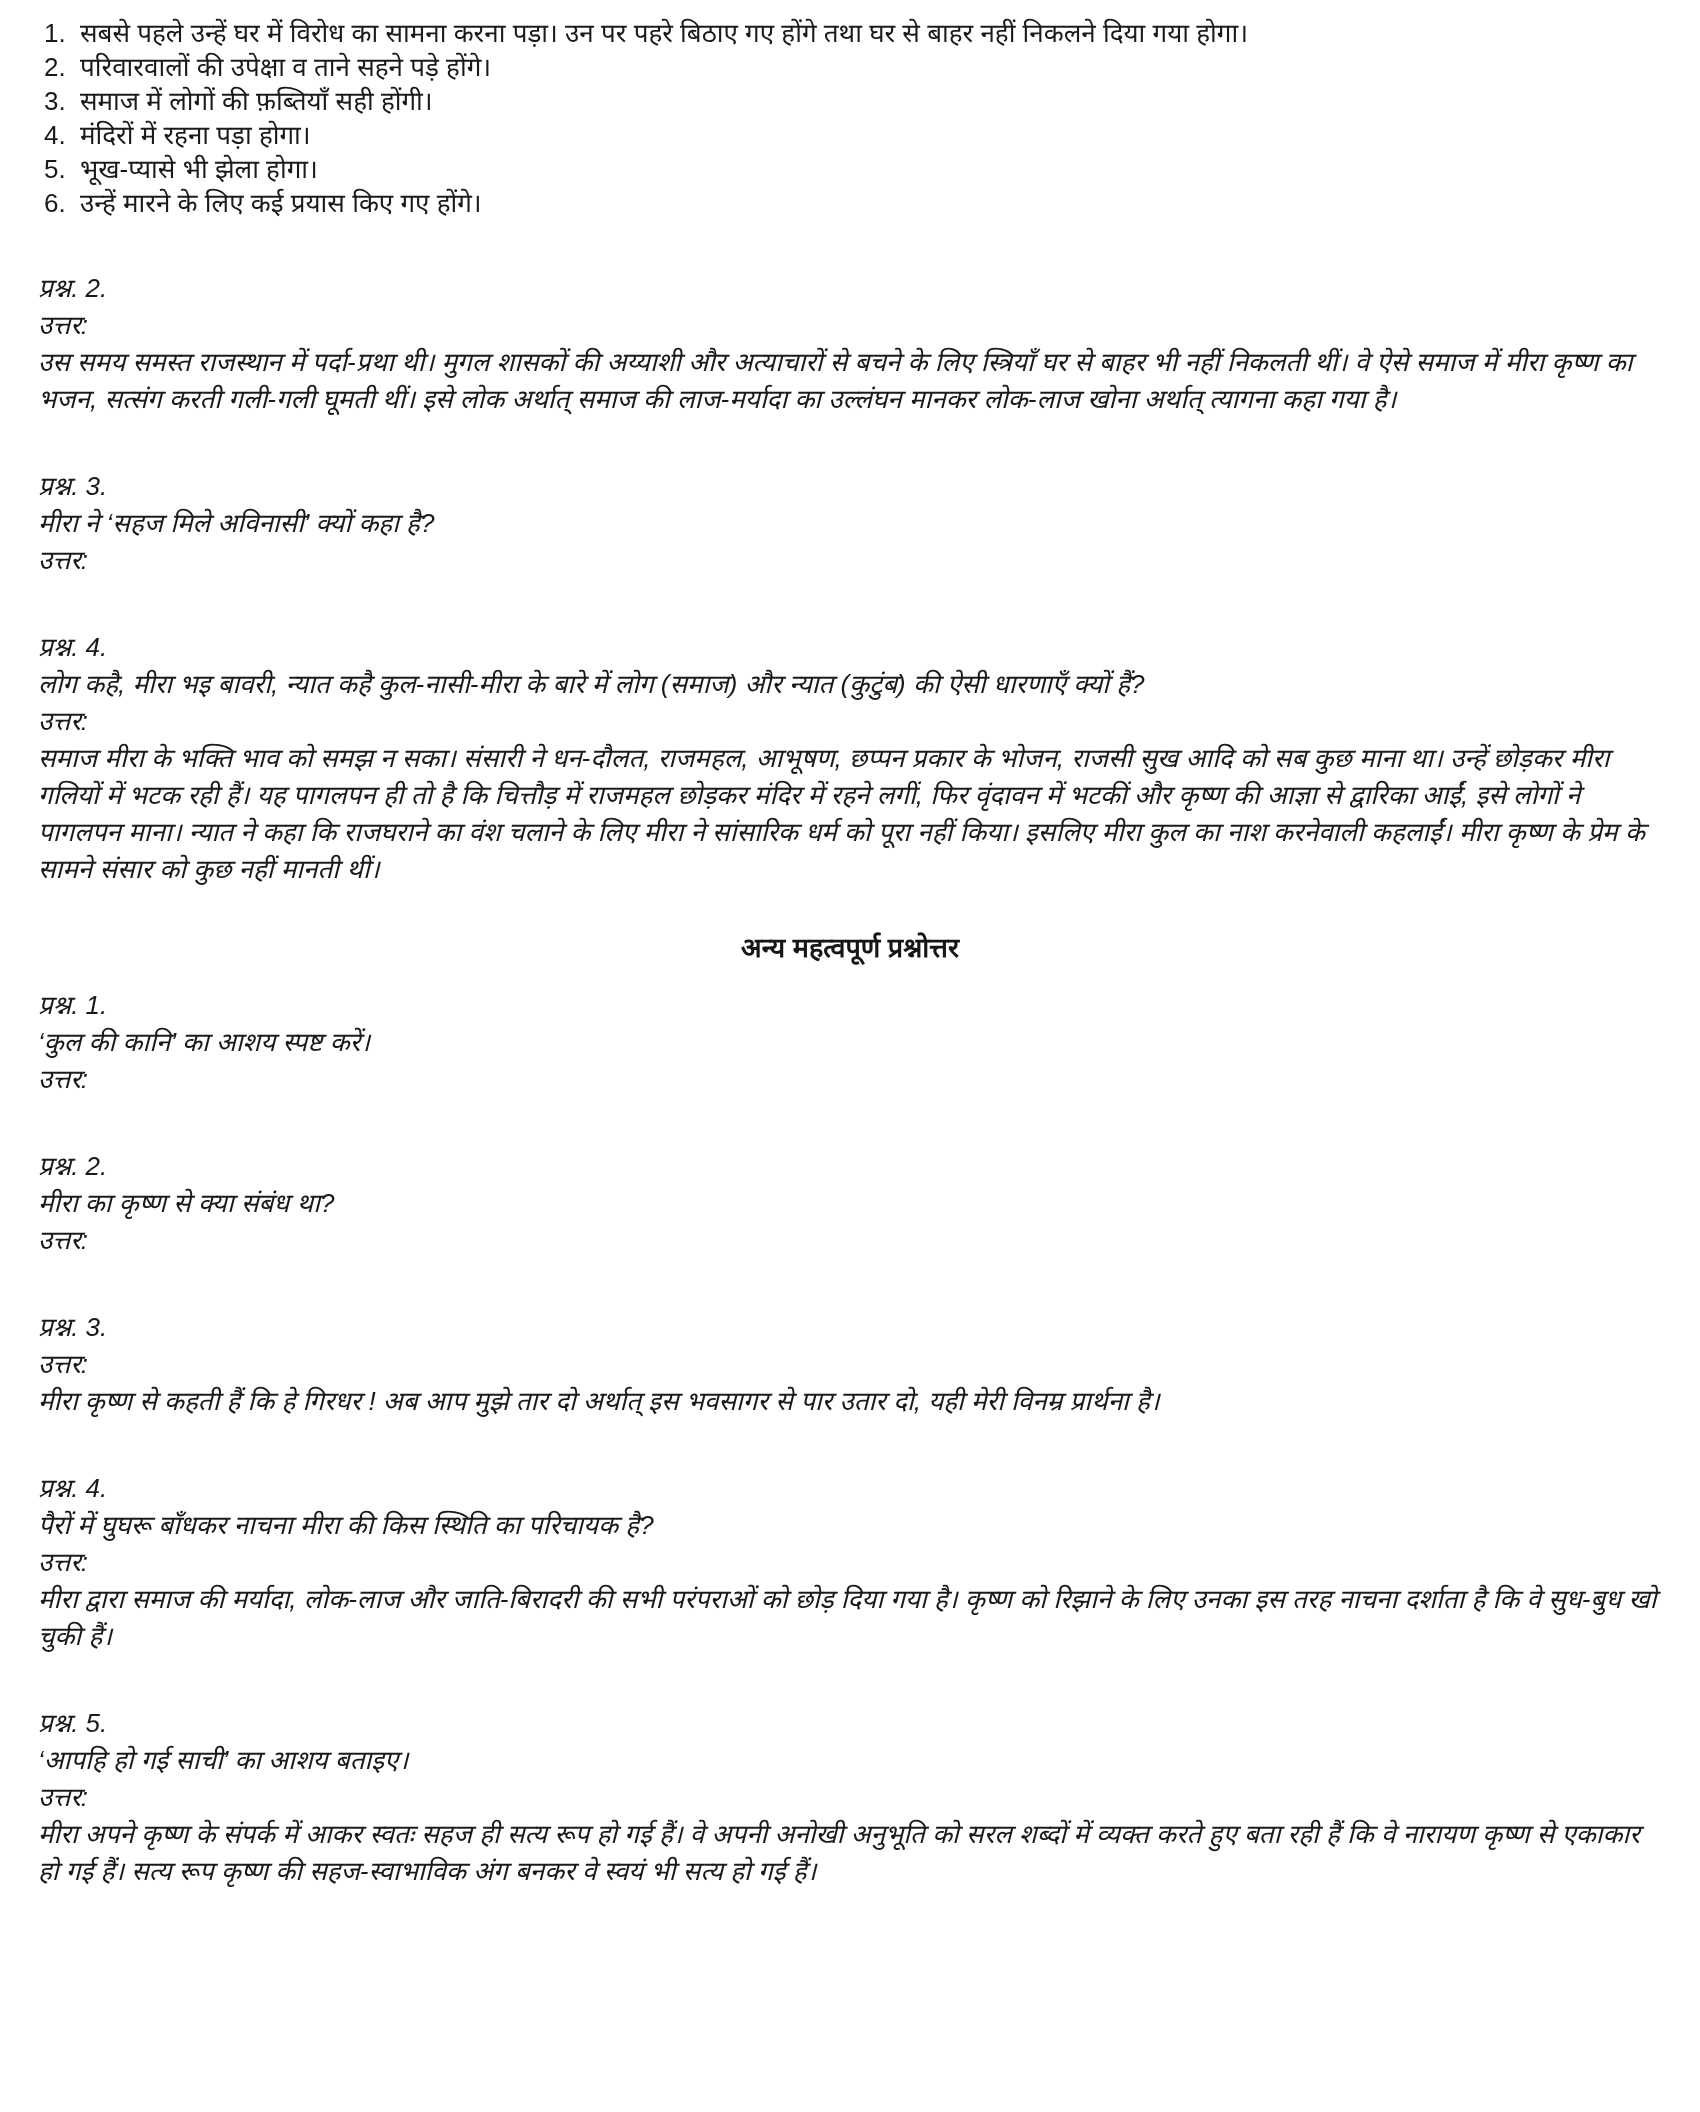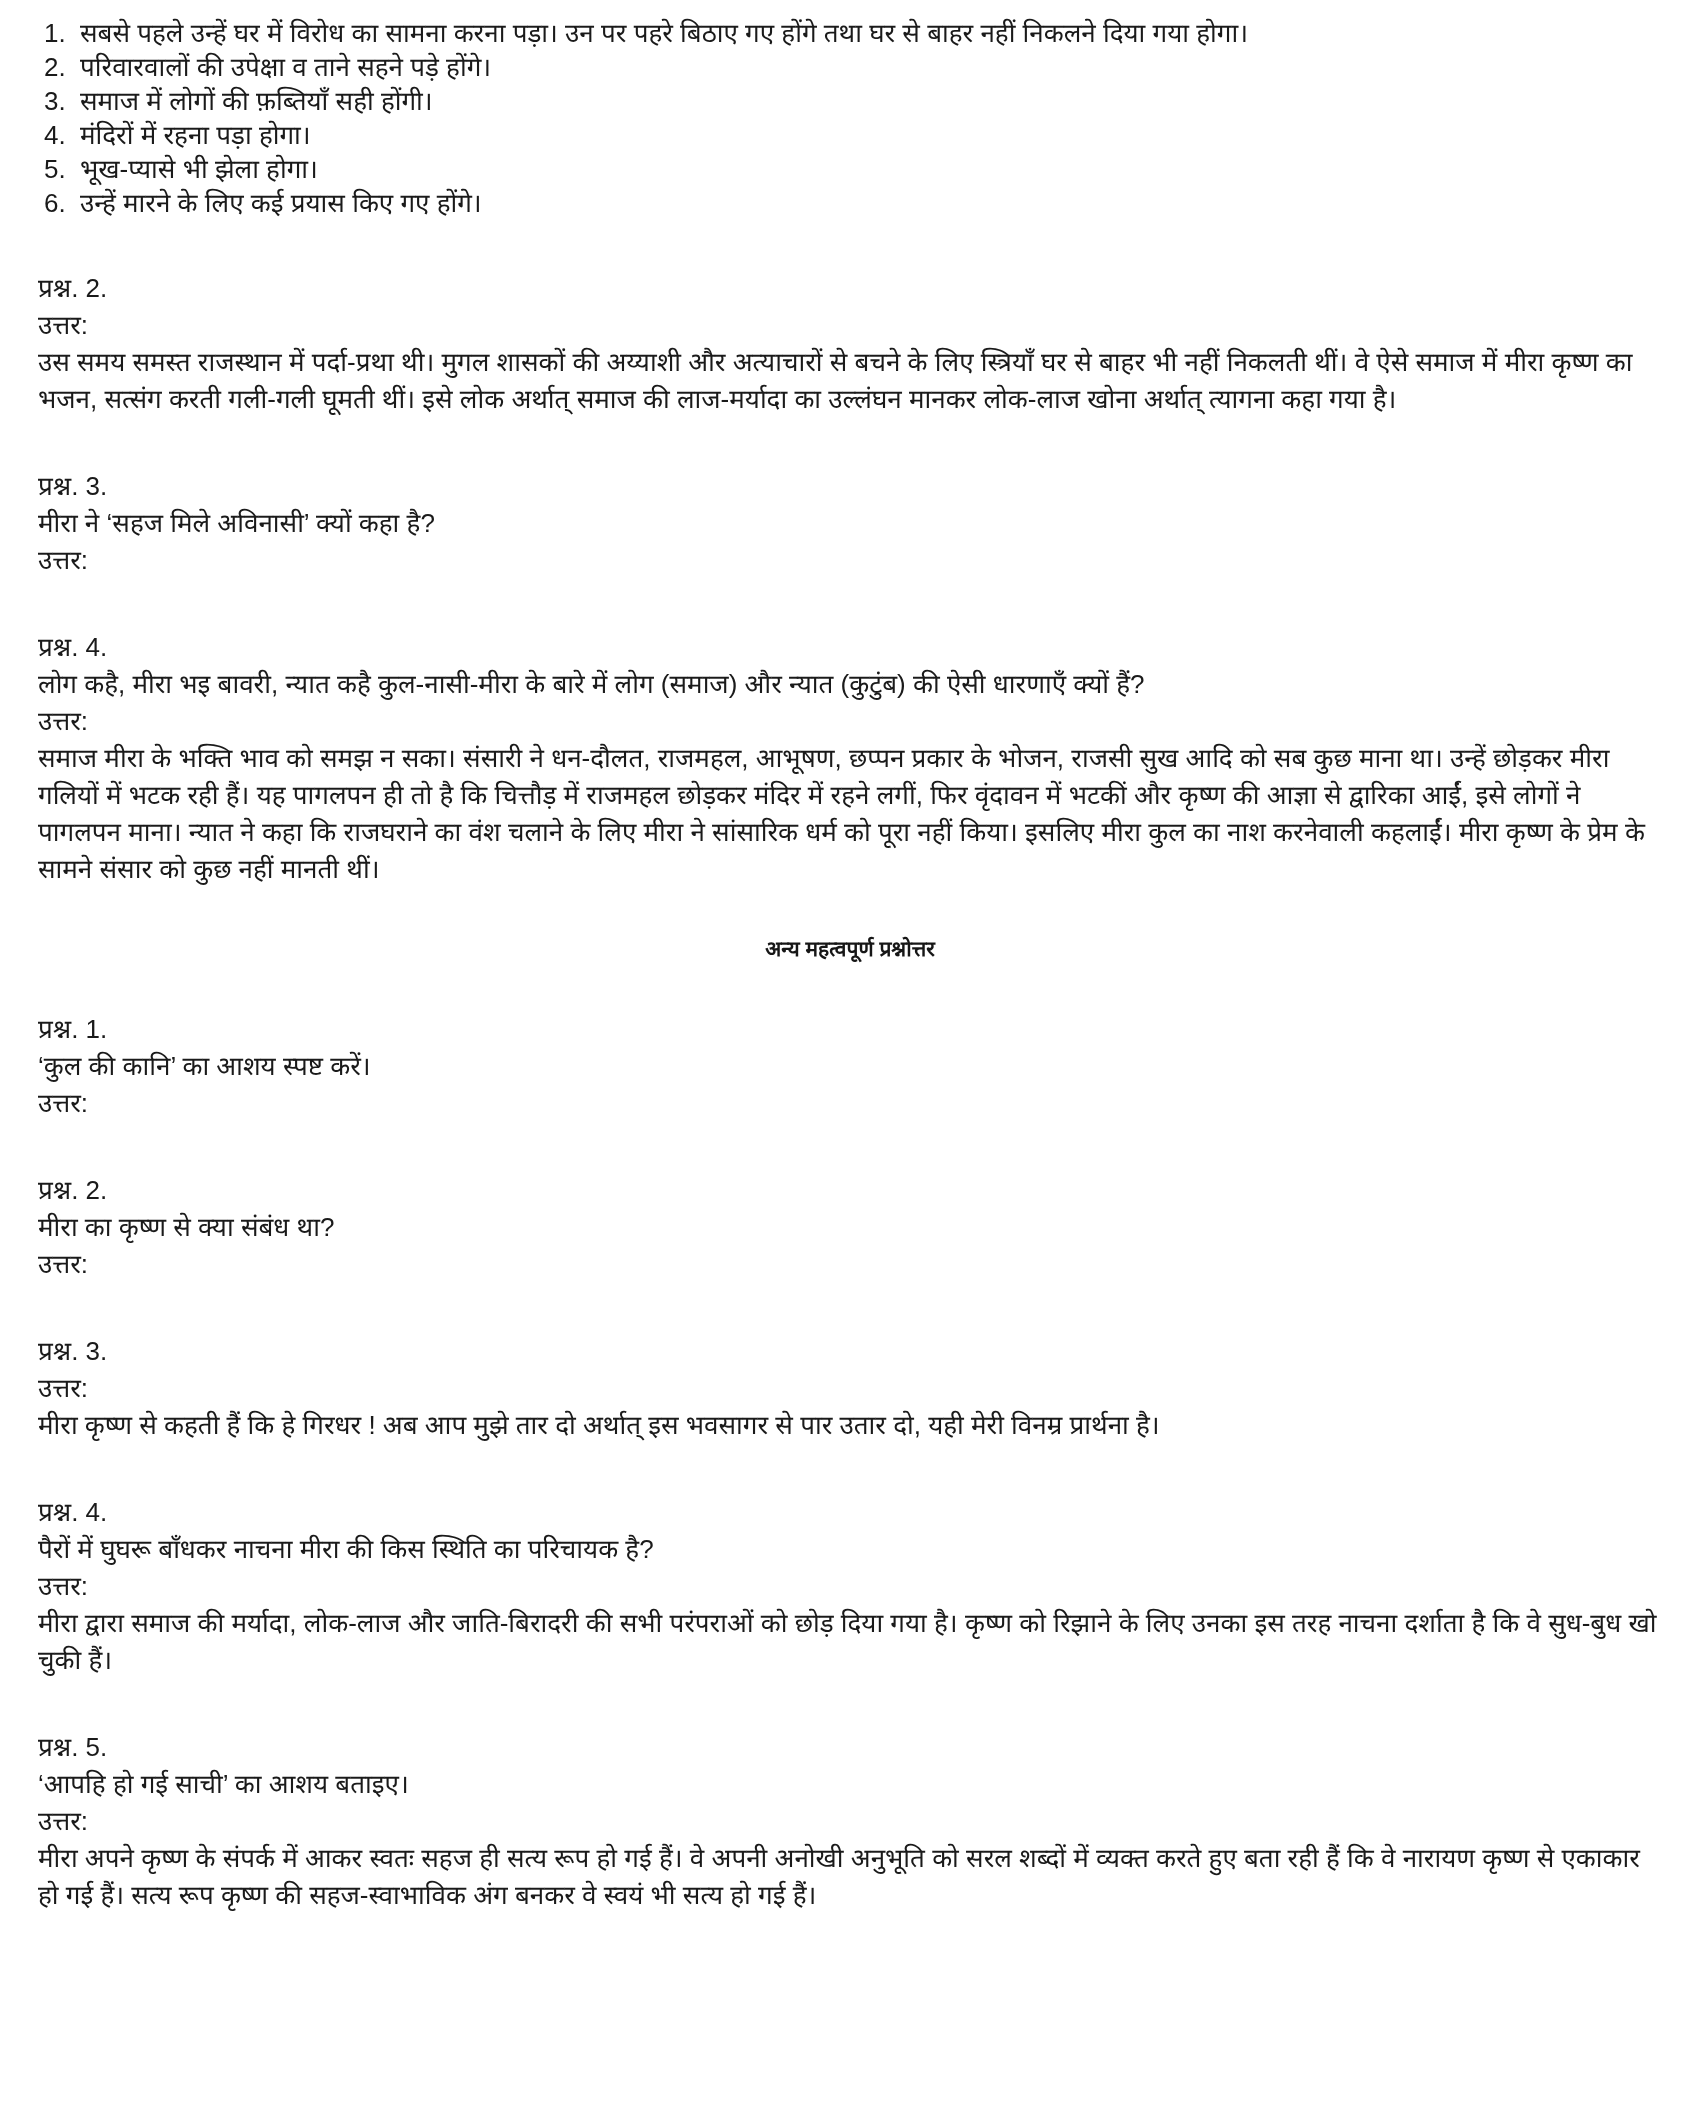--- a/index.html
+++ b/index.html
@@ -13,27 +13,27 @@
     background:#ffffff;
     color:#1a1a1a;
     font-family:"Liberation Sans","DejaVu Sans",sans-serif;
     font-size:26px;
     line-height:37px;
   }
   .intro-list{margin:0;padding:0;list-style:none;}
   .intro-list .row{display:flex;align-items:flex-start;line-height:34px;}
   .intro-list .num{flex:0 0 42px;text-align:left;padding-left:6px;box-sizing:border-box;}
   .intro-list .txt{flex:1 1 auto;}
-  .qa{margin-top:50px;}
+  .qa{margin-top:50px;font-style:italic;}
   .qa > div{margin:0;}
   .section-heading{
-    margin:42px 0 44px 0;
+    margin:42px 0 20px 0;
     text-align:center;
     font-weight:bold;
-    font-size:21px;
+    font-size:27px;
     color:#161616;
   }
 </style>
 </head>
 <body>
 
 <div class="page">
 
   <ol class="intro-list">
     <li class="row">

